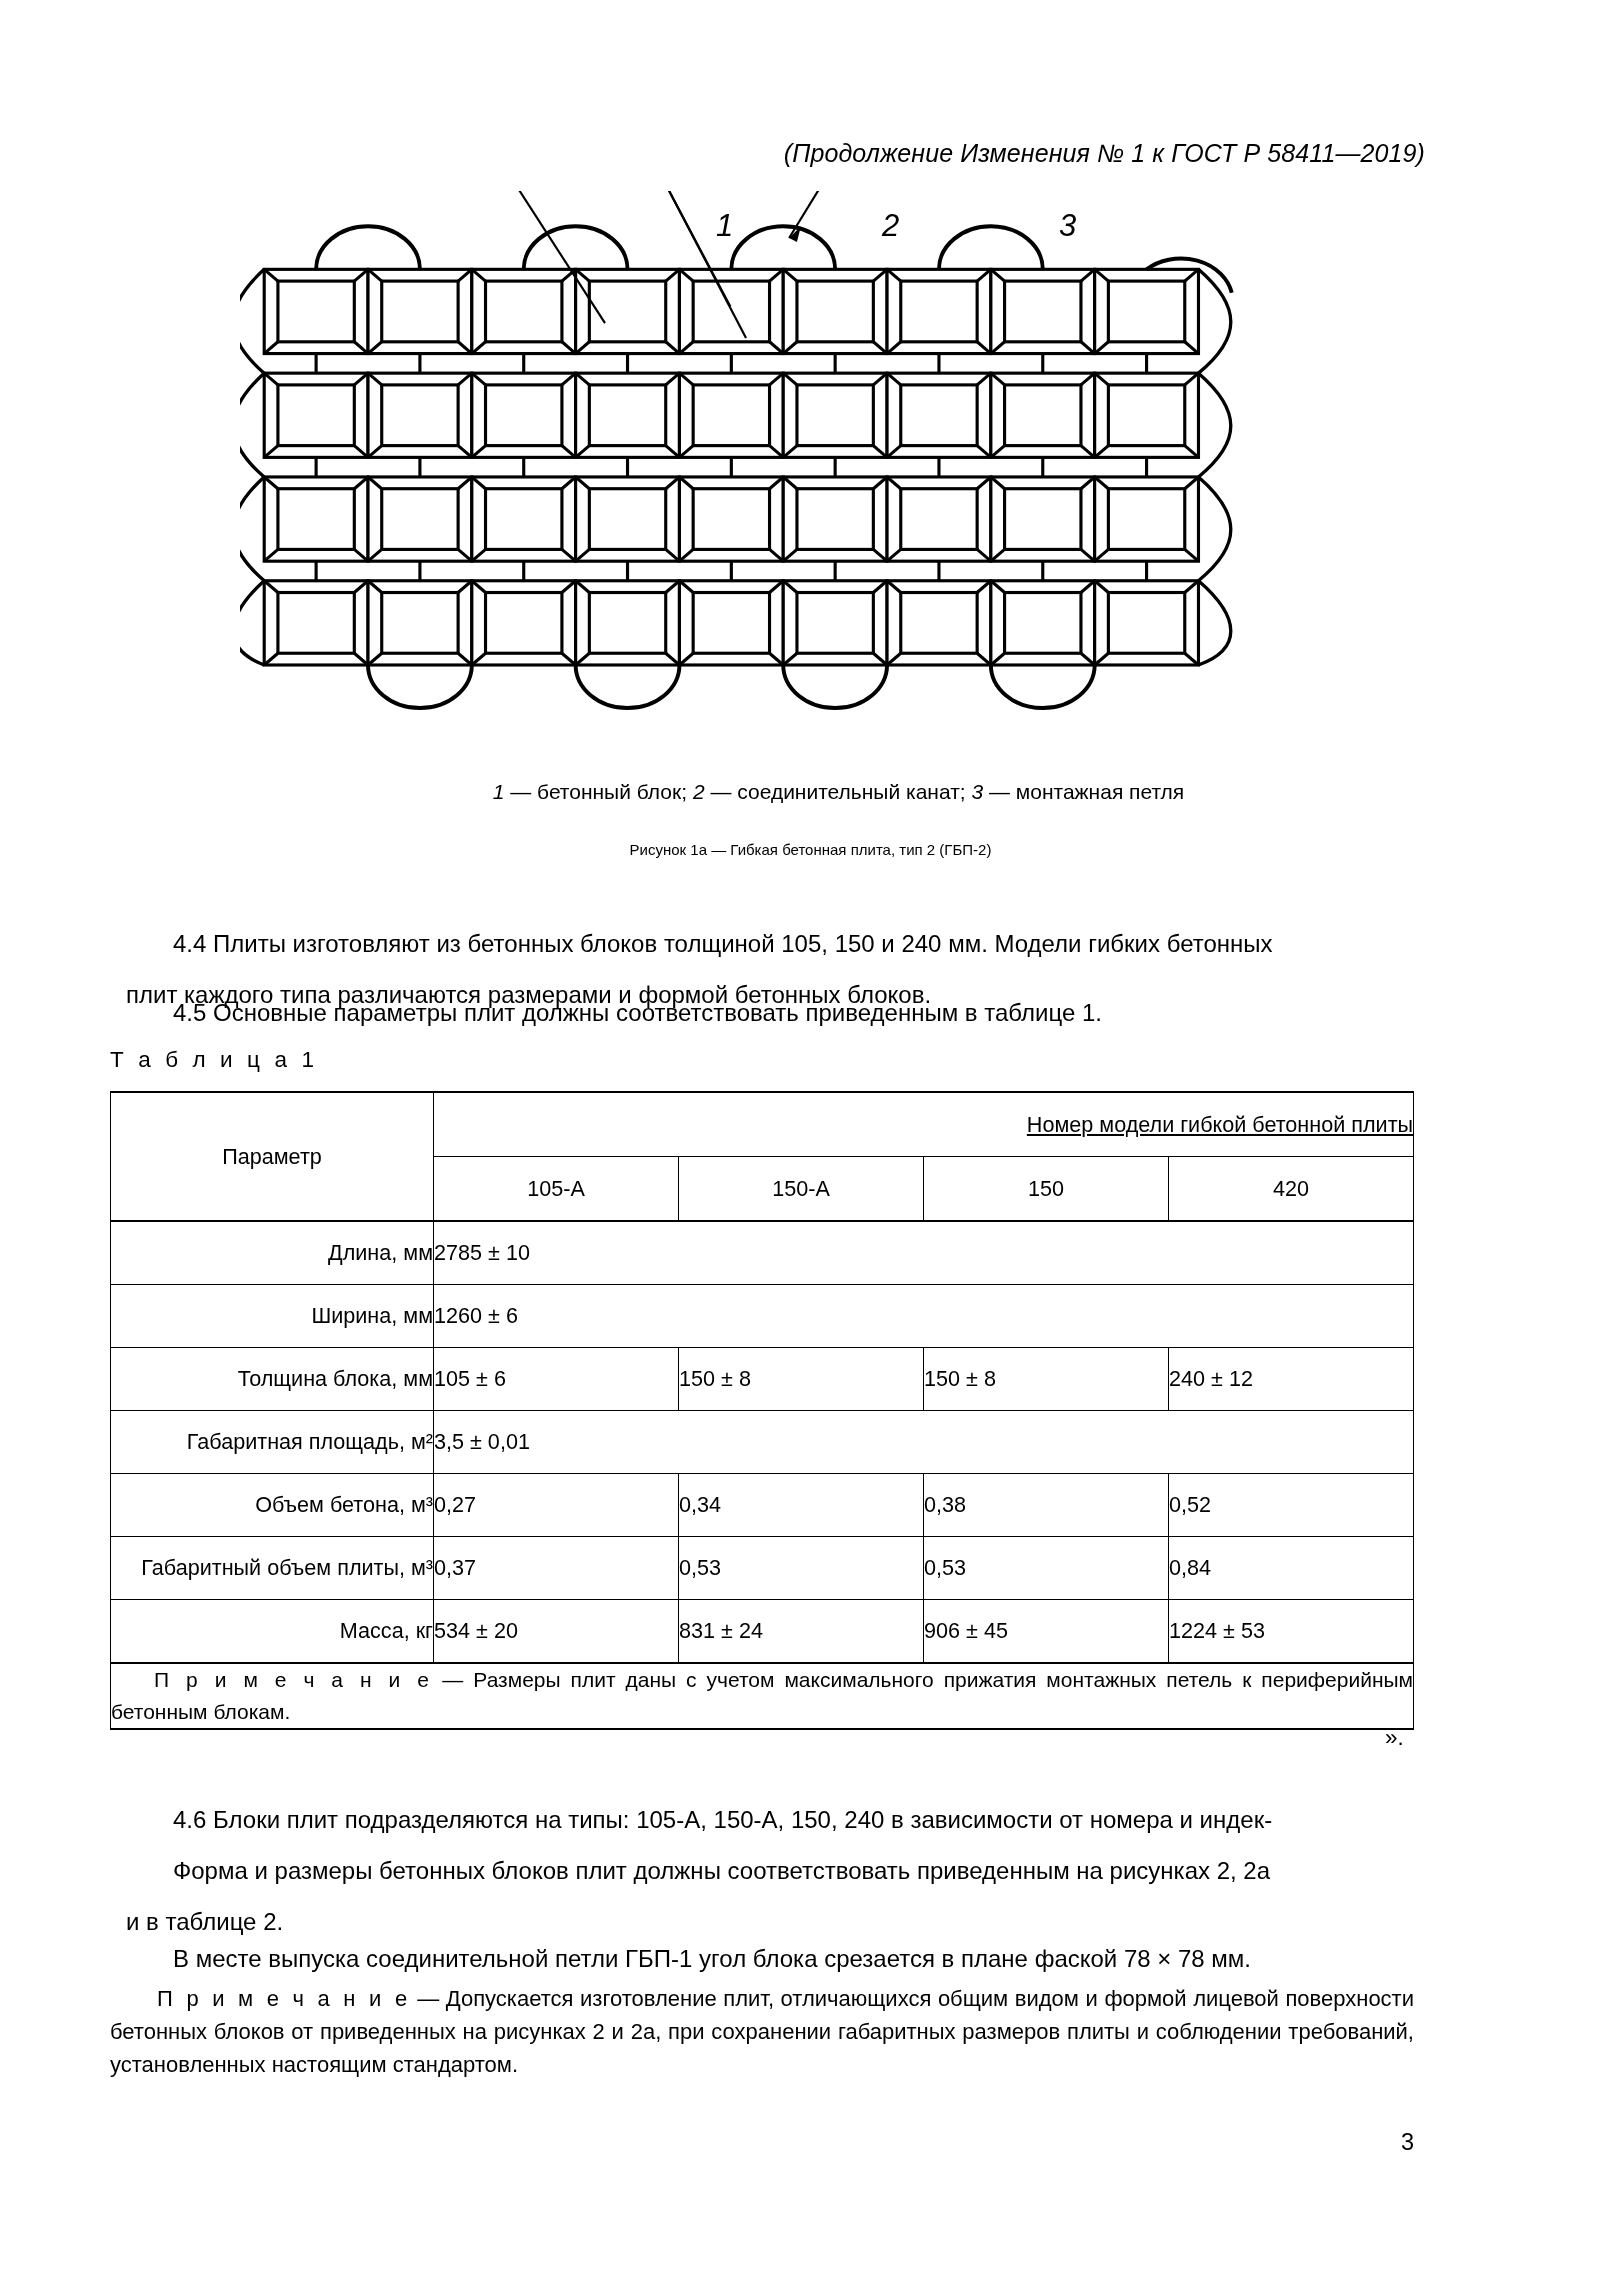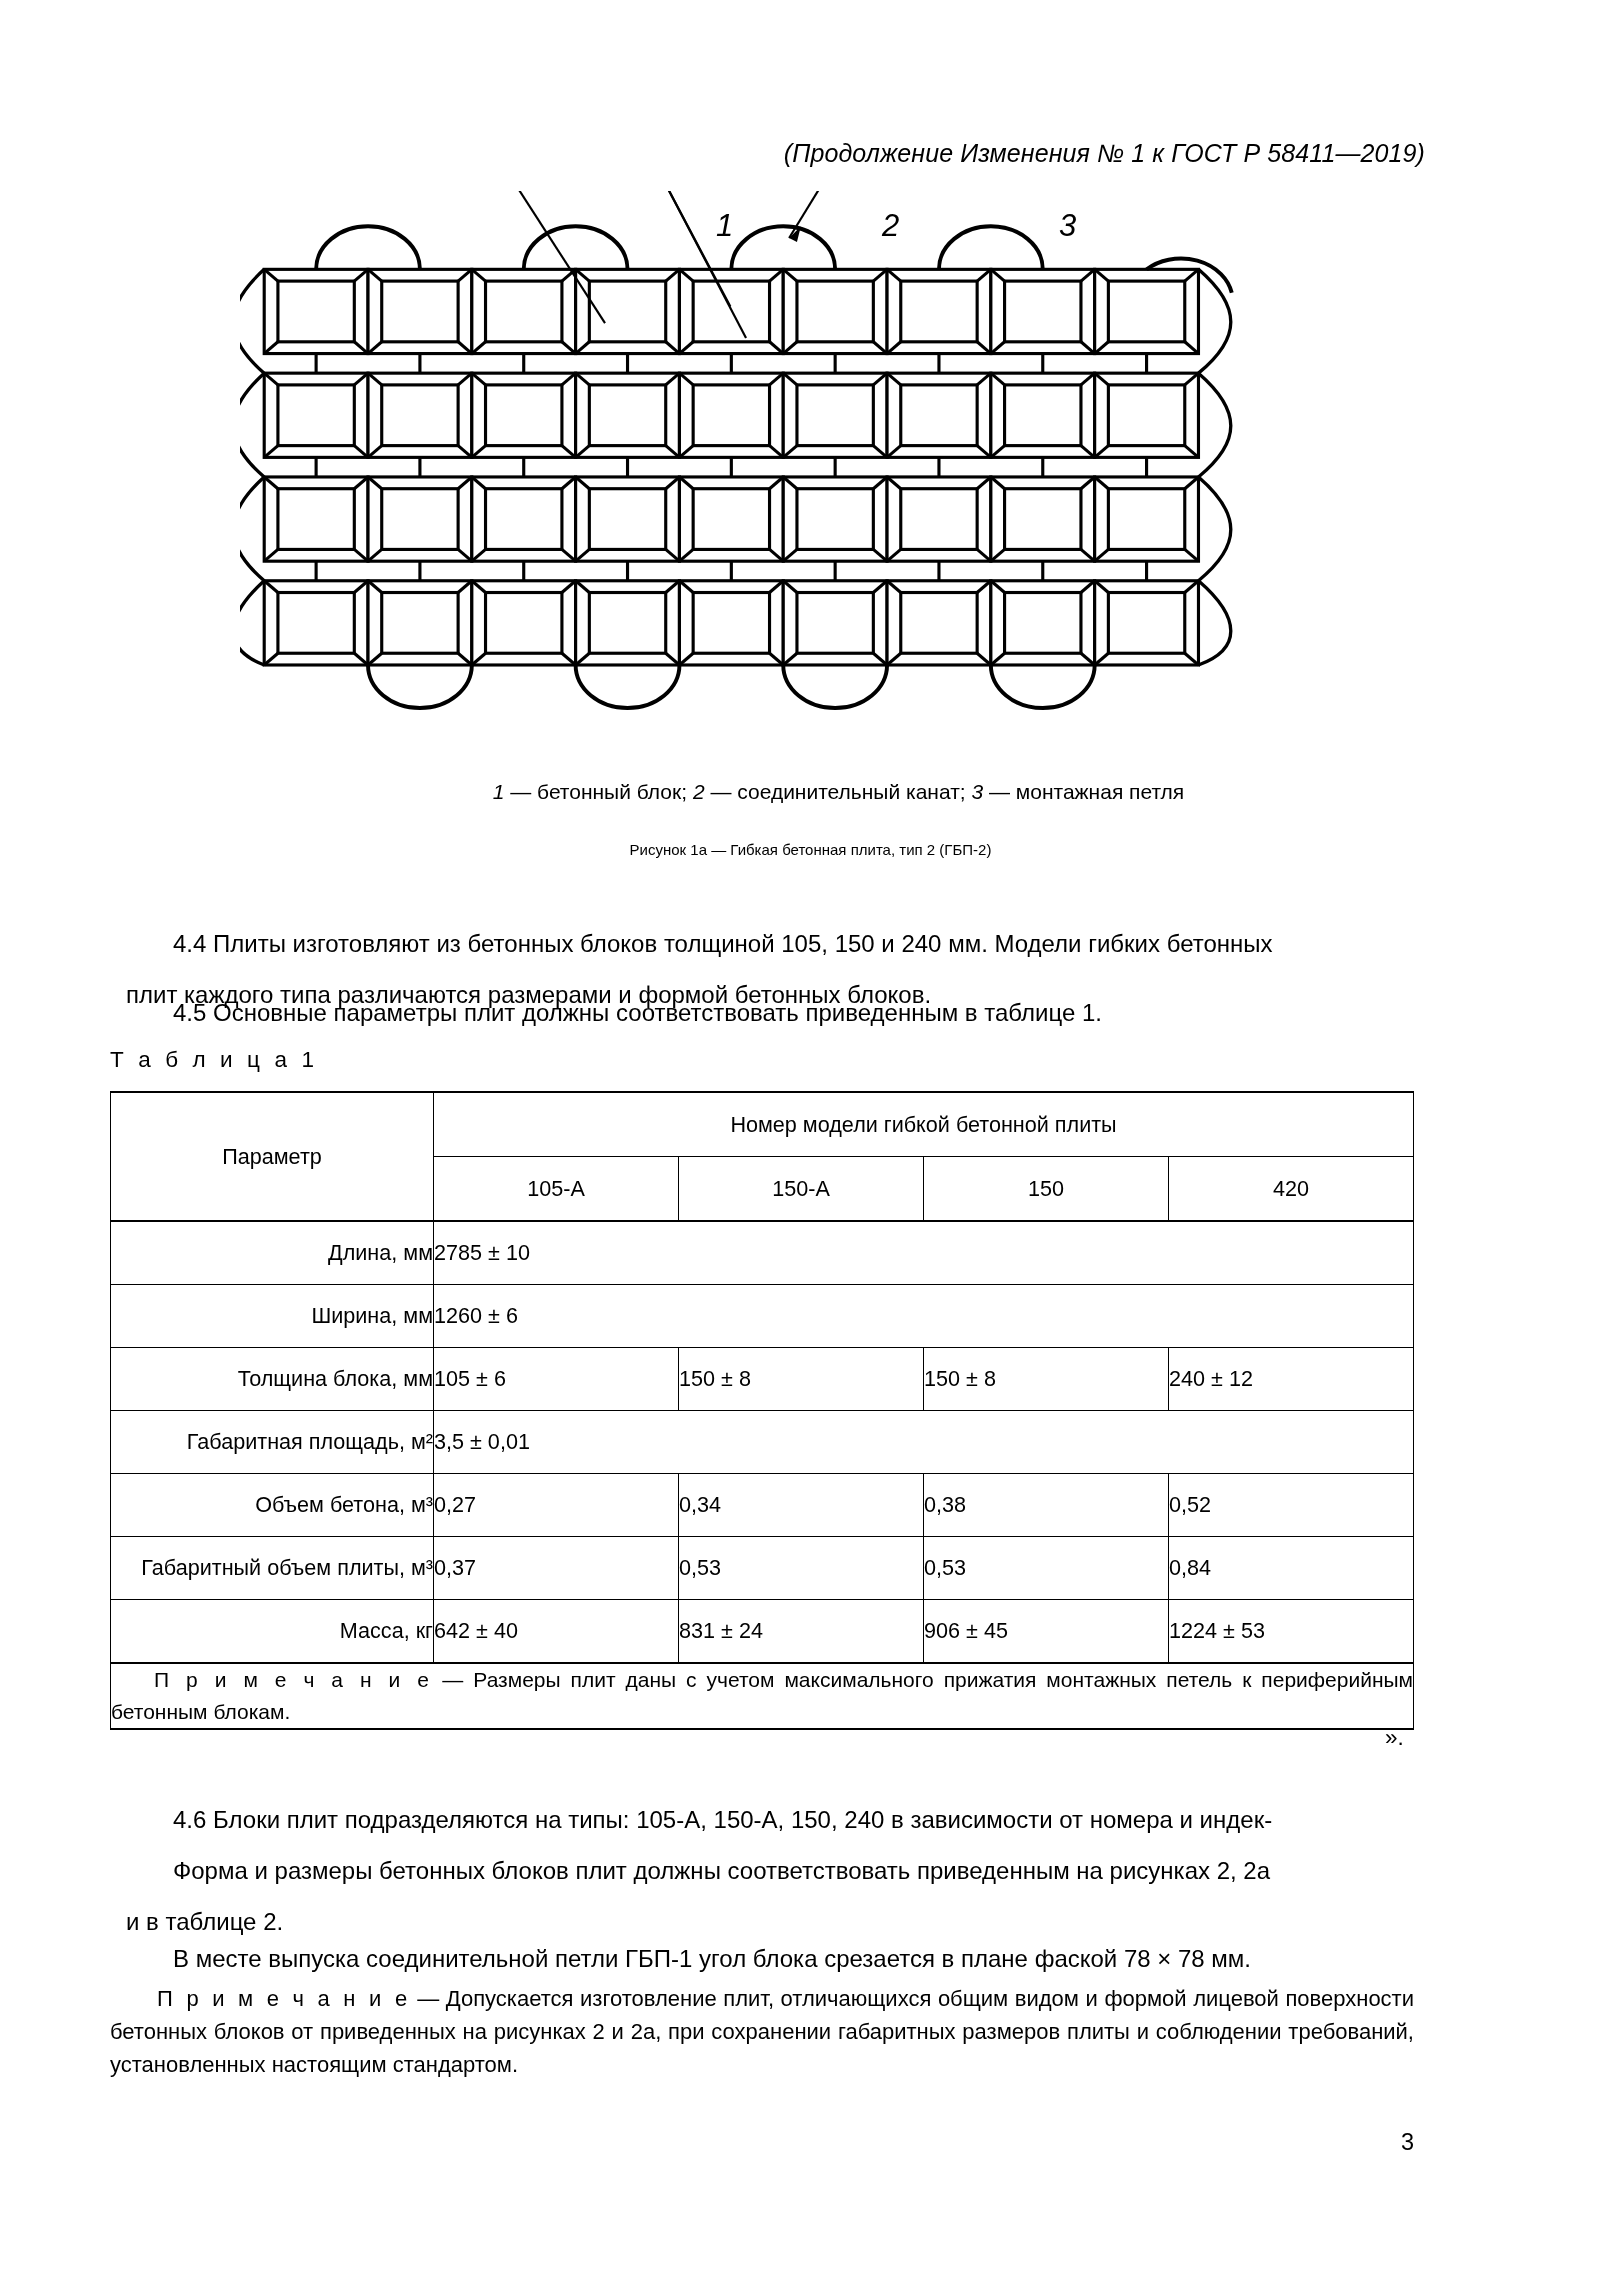--- a/index.html
+++ b/index.html
@@ -116,22 +116,23 @@
   }
   .cell-val {
     text-align: left;
     height: 62px;
   }
   .hdr-param {
     text-align: center;
     height: 125px;
   }
   .hdr-group {
-    text-align: center;
+    text-align: right;
     height: 63px;
+    text-decoration: underline;
   }
   .hdr-model {
     text-align: center;
     height: 63px;
   }
   .note-cell {
     text-align: justify;
     padding: 13.7px 25.5px 15.7px 25.5px;
     font-size: 21px;
     line-height: 32px;
@@ -378,21 +379,21 @@
         </tr>
         <tr>
           <td class="cell-param">Габаритный объем плиты, м³</td>
           <td class="cell-val">0,37</td>
           <td class="cell-val">0,53</td>
           <td class="cell-val">0,53</td>
           <td class="cell-val">0,84</td>
         </tr>
         <tr>
           <td class="cell-param">Масса, кг</td>
-          <td class="cell-val">642 ± 40</td>
+          <td class="cell-val">534 ± 20</td>
           <td class="cell-val">831 ± 24</td>
           <td class="cell-val">906 ± 45</td>
           <td class="cell-val">1224 ± 53</td>
         </tr>
         <tr>
           <td class="note-cell outer-top outer-bot" colspan="5"><span class="nt-label">П р и м е ч а н и е</span><span> — Размеры плит даны с учетом максимального прижатия монтажных петель к периферийным бетонным блокам.</span></td>
         </tr>
       </tbody>
     </table>
   </div>

